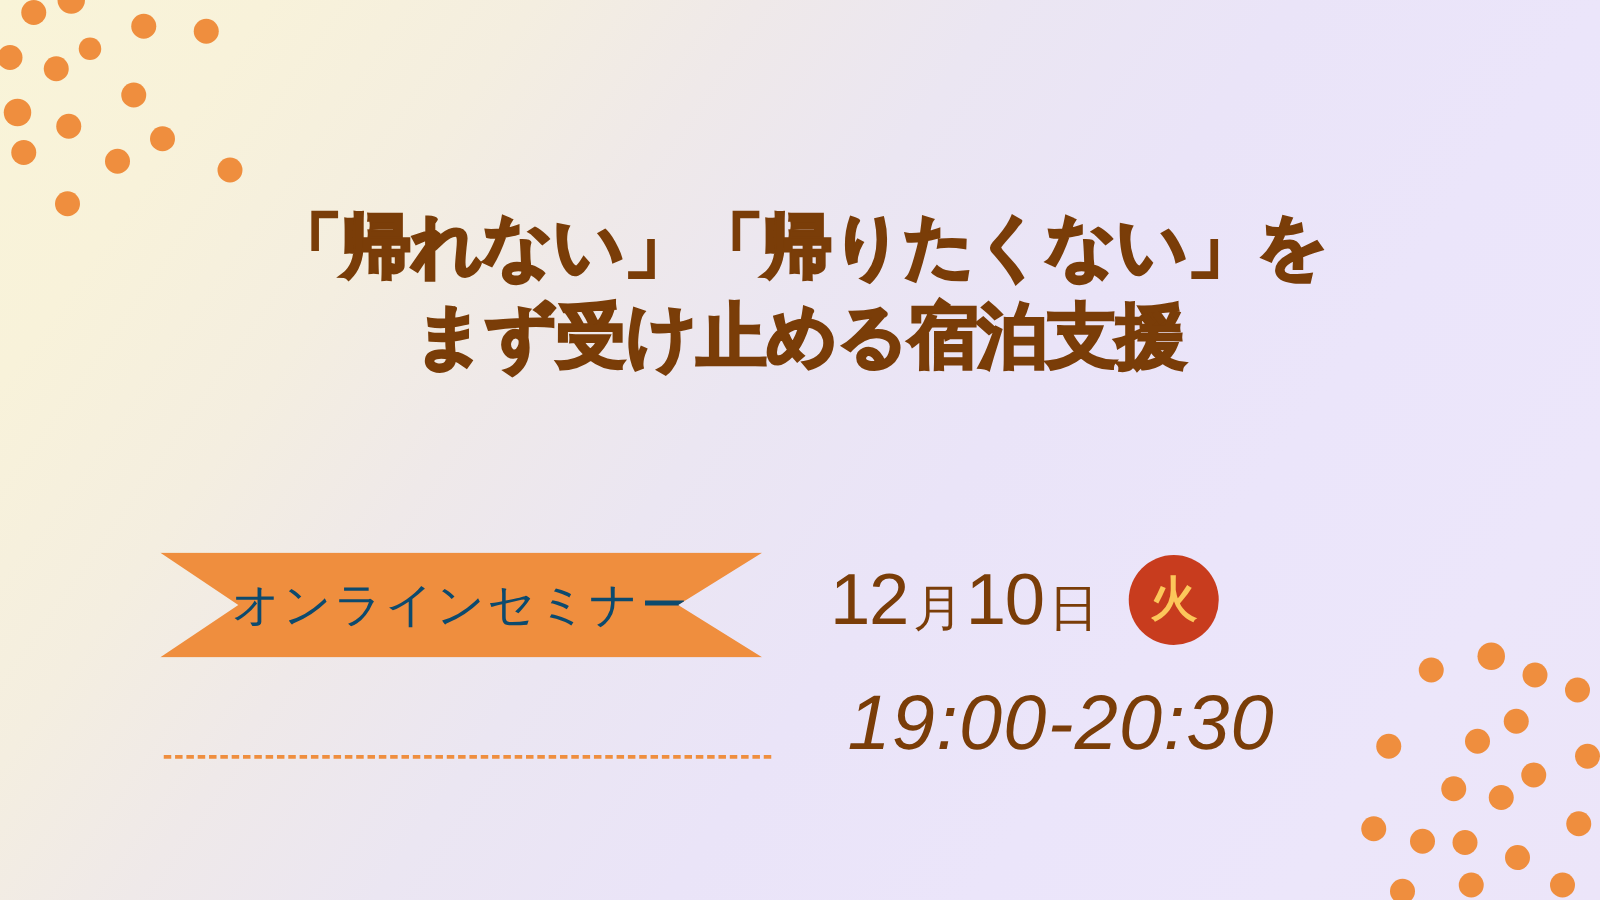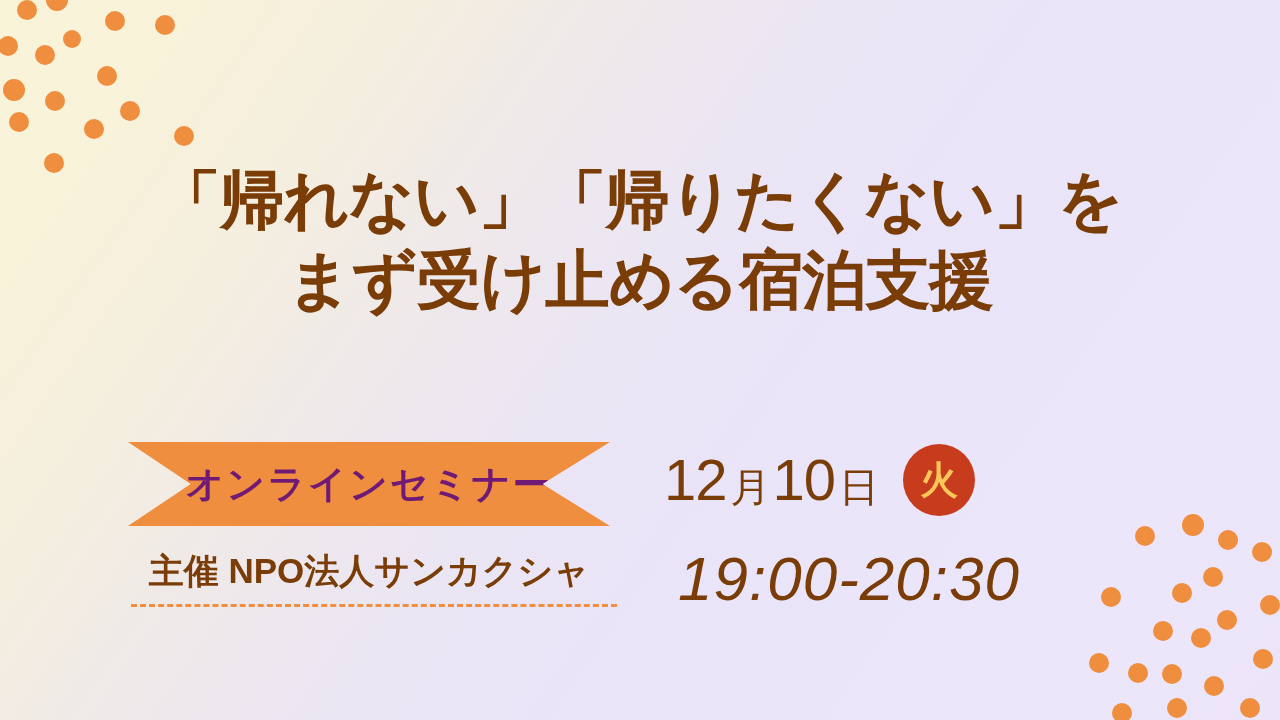--- a/index.html
+++ b/index.html
@@ -39,22 +39,22 @@
     position: absolute;
     left: 0;
     top: 168px;
     width: 1280px;
     text-align: center;
     line-height: 1.03;
   }
   .title-line {
     display: block;
     color: #7a3d08;
-    font-size: 64px;
-    font-weight: 400;
+    font-size: 56px;
+    font-weight: 700;
     letter-spacing: -0.5px;
     white-space: nowrap;
     -webkit-text-stroke: 2.4px #7a3d08;
     paint-order: stroke fill;
   }
   .title-line.second {
     margin-top: 14px;
   }
 
   
@@ -65,23 +65,23 @@
     width: 482px;
     height: 84px;
     background: #ef8e3e;
     -webkit-clip-path: polygon(0 0, 100% 0, 86% 50%, 100% 100%, 0 100%, 13% 50%);
     clip-path: polygon(0 0, 100% 0, 86% 50%, 100% 100%, 0 100%, 13% 50%);
     display: flex;
     align-items: center;
     justify-content: center;
   }
   .ribbon-label {
-    color: #701a75;
+    color: #0c4a6e;
     font-size: 38px;
-    font-weight: 700;
+    font-weight: 400;
     letter-spacing: 2px;
     white-space: nowrap;
   }
 
   
   .organizer {
     position: absolute;
     left: 128px;
     top: 548px;
     width: 482px;
@@ -200,21 +200,20 @@
 
   <div class="title-block">
     <span class="title-line">「帰れない」「帰りたくない」を</span>
     <span class="title-line second">まず受け止める宿泊支援</span>
   </div>
 
   <div class="ribbon">
     <span class="ribbon-label">オンラインセミナー</span>
   </div>
 
-  <div class="organizer">主催 NPO法人サンカクシャ</div>
   <div class="divider"></div>
 
   <div class="date-row">
     <span class="date-num">12</span>
     <span class="date-unit">月</span>
     <span class="date-num">10</span>
     <span class="date-unit">日</span>
     <span class="day-badge">
       <span class="day-badge-label">火</span>
     </span>

